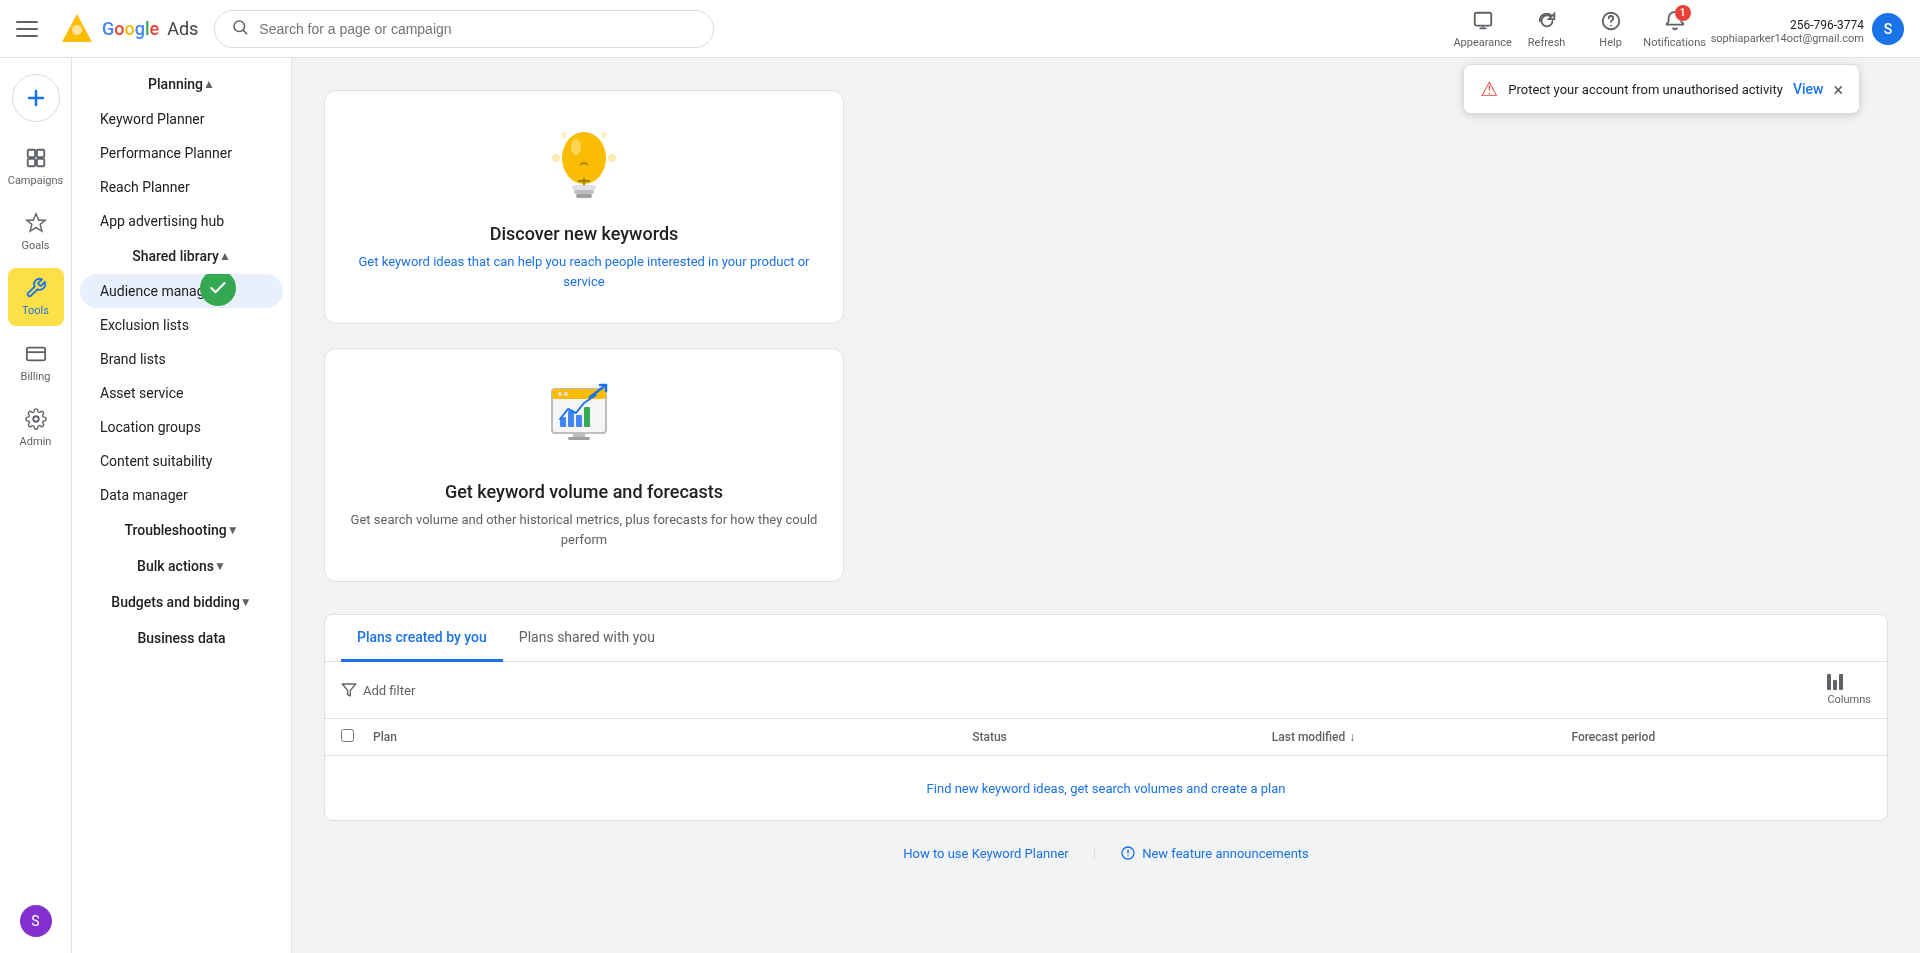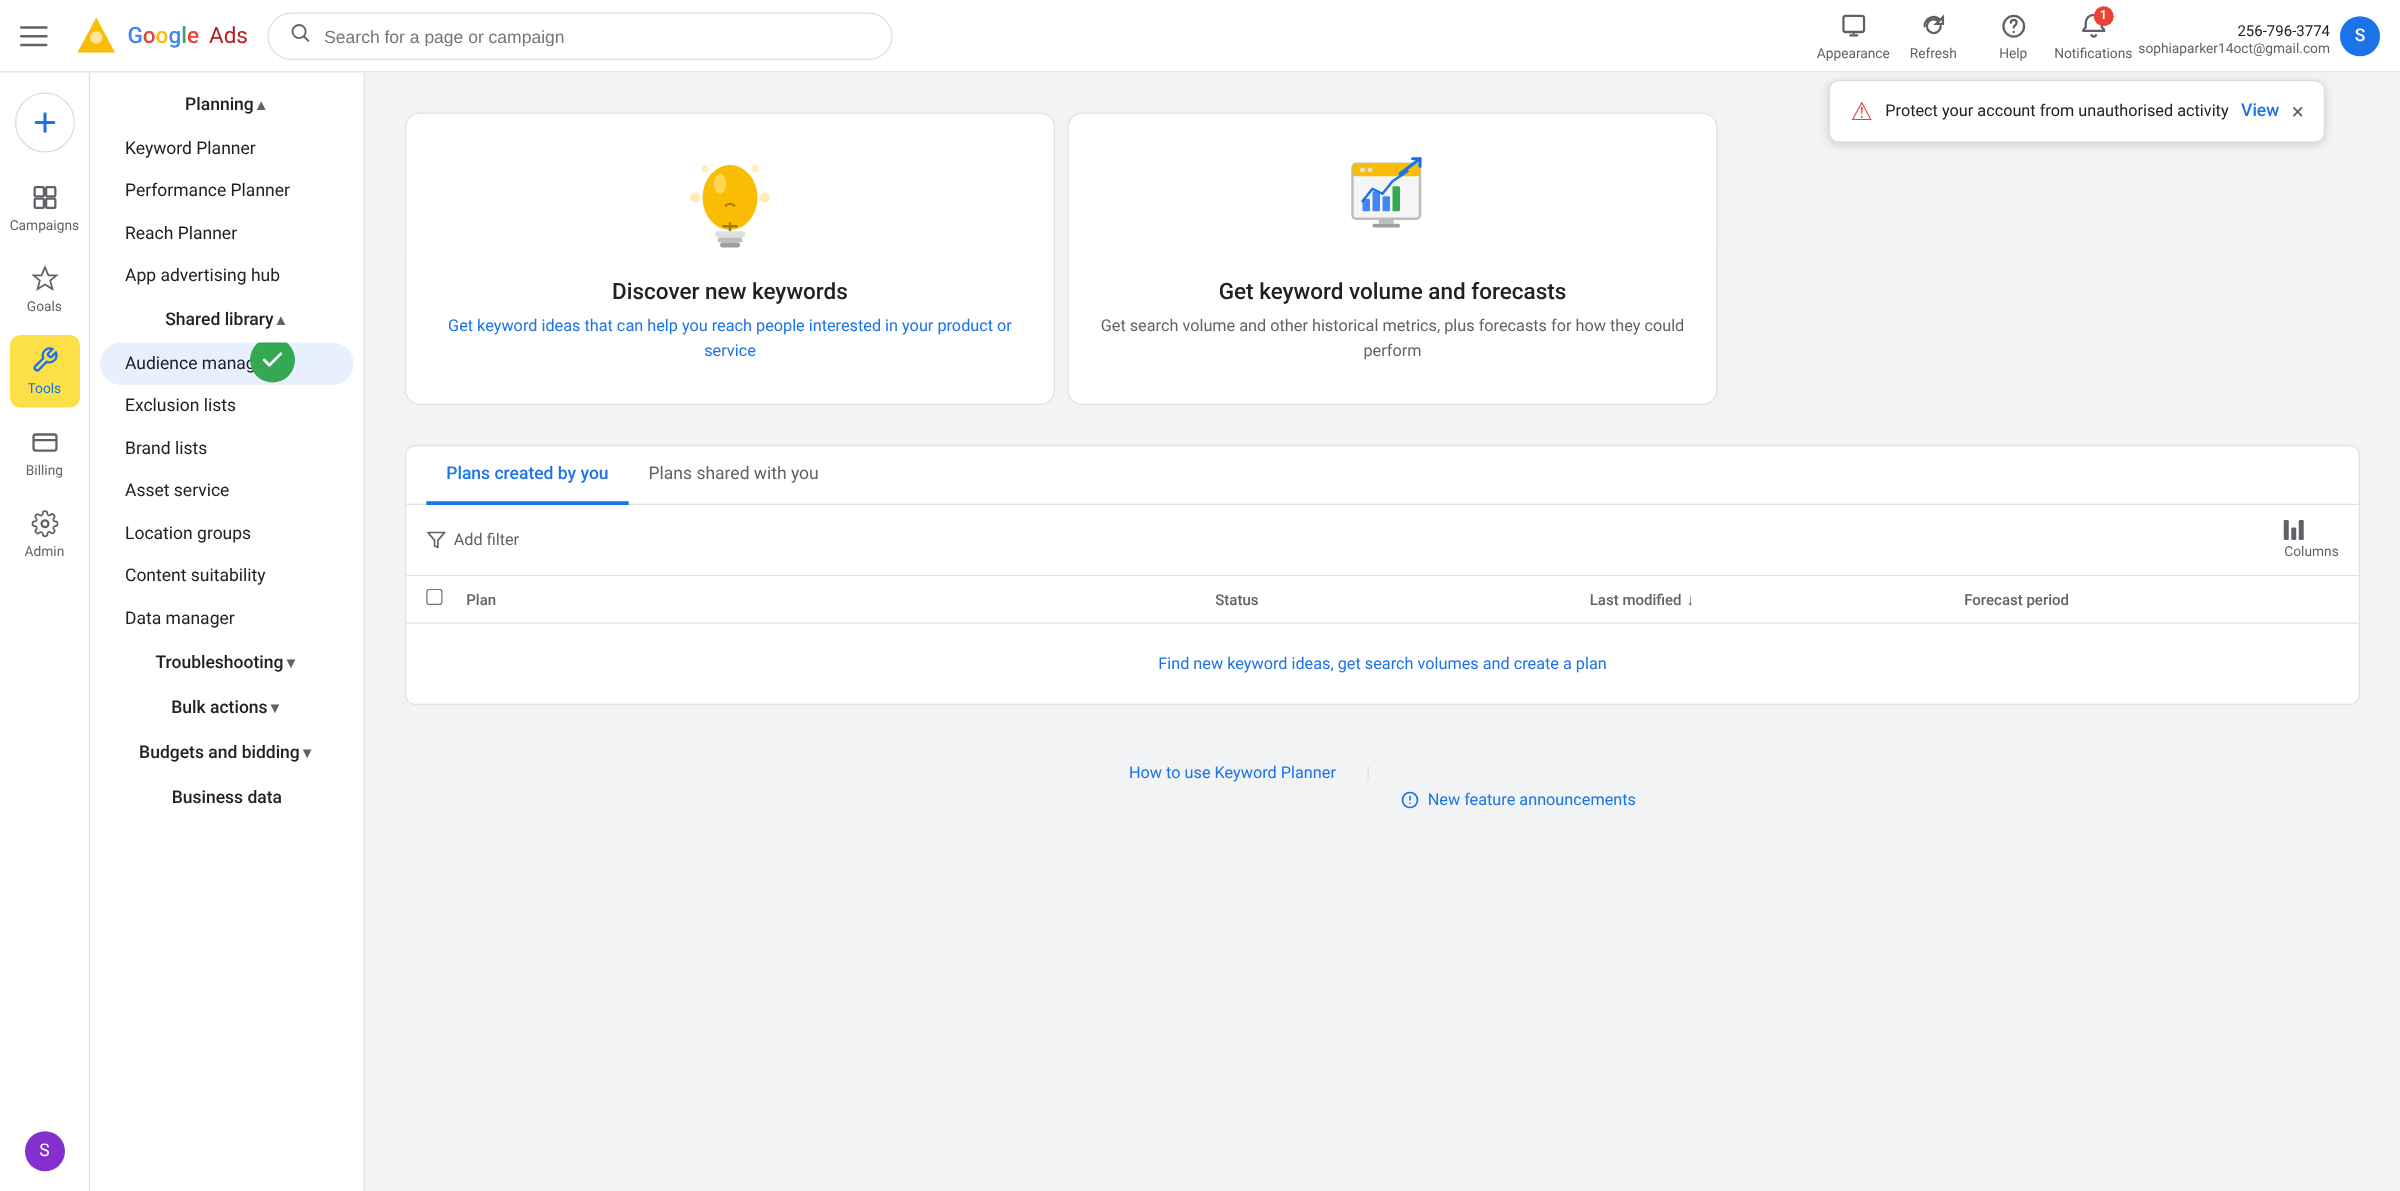--- a/index.html
+++ b/index.html
@@ -14,21 +14,21 @@
     .nav-hamburger { width: 36px; height: 36px; display: flex; flex-direction: column; justify-content: center; gap: 5px; cursor: pointer; margin-right: 8px; }
     .nav-hamburger span { display: block; width: 22px; height: 2px; background: #5f6368; border-radius: 1px; }
     .nav-logo { display: flex; align-items: center; gap: 8px; margin-right: 16px; }
     .logo-text { font-size: 18px; font-weight: 500; color: #5f6368; }
     .logo-text span:nth-child(1) { color: #4285f4; }
     .logo-text span:nth-child(2) { color: #ea4335; }
     .logo-text span:nth-child(3) { color: #fbbc04; }
     .logo-text span:nth-child(4) { color: #4285f4; }
     .logo-text span:nth-child(5) { color: #34a853; }
     .logo-text span:nth-child(6) { color: #ea4335; }
-    .logo-ads { color: #b91c1c; font-size: 18px; font-weight: 400; }
+    .logo-ads { color: #404040; font-size: 18px; font-weight: 400; }
 
     .search-bar {
       flex: 1; max-width: 500px; height: 38px; border: 1px solid #dadce0;
       border-radius: 24px; display: flex; align-items: center; padding: 0 16px;
       background: #fff; gap: 10px;
     }
     .search-bar input { border: none; outline: none; flex: 1; font-size: 14px; color: #202124; background: transparent; }
     .search-icon-svg { color: #5f6368; font-size: 18px; }
 
     .nav-right { margin-left: auto; display: flex; align-items: center; gap: 8px; }
@@ -100,21 +100,21 @@
       background: #fff; border: 1px solid #dadce0; border-radius: 8px;
       padding: 12px 16px; display: flex; align-items: center; gap: 10px;
       box-shadow: 0 2px 8px rgba(0,0,0,0.15); z-index: 200; min-width: 360px;
     }
     .notif-banner .warn-icon { color: #ea4335; font-size: 20px; }
     .notif-banner .notif-text { font-size: 13px; color: #202124; flex: 1; }
     .notif-banner .notif-link { color: #1a73e8; cursor: pointer; font-weight: 500; }
     .notif-banner .close-notif { cursor: pointer; color: #5f6368; font-size: 18px; }
 
     
-    .cards-row { display: flex; gap: 10px; margin-bottom: 32px; flex-wrap: wrap; }
+    .cards-row { display: flex; gap: 24px; margin-bottom: 32px; flex-wrap: wrap; flex-direction: column; }
     .card {
       background: #fff; border-radius: 12px; border: 1px solid #e0e0e0;
       padding: 32px 24px; display: flex; flex-direction: column; align-items: center;
       text-align: center; flex: 1; min-width: 300px; max-width: 520px; cursor: pointer;
     }
     .card-icon { width: 80px; height: 80px; margin-bottom: 20px; }
     .card-title { font-size: 18px; font-weight: 500; color: #202124; margin-bottom: 8px; }
     .card-desc { font-size: 13px; color: #1a73e8; line-height: 1.5; }
 
     
@@ -139,21 +139,21 @@
     .th { flex: 1; font-size: 12px; color: #5f6368; font-weight: 500; display: flex; align-items: center; gap: 4px; }
     .th.plan { flex: 2; }
     .sort-arrow { font-size: 12px; color: #5f6368; }
 
     .table-empty { padding: 24px; text-align: center; }
     .empty-link { color: #1a73e8; font-size: 13px; cursor: pointer; }
 
     
     .footer { display: flex; align-items: center; justify-content: center; gap: 24px; padding: 24px 0 8px; }
     .footer-link { color: #1a73e8; font-size: 13px; cursor: pointer; text-decoration: none; }
-    .footer-link-icon { color: #1a73e8; font-size: 13px; display: flex; align-items: center; gap: 6px; margin-top: 44px; }
+    .footer-link-icon { color: #1a73e8; font-size: 13px; display: flex; align-items: center; gap: 6px; }
     .footer-sep { color: #e0e0e0; }
   </style>
 </head>
 <body>
 
 <div class="top-nav">
   <div class="nav-hamburger">
     <span></span>
       <span></span>
       <span></span>

